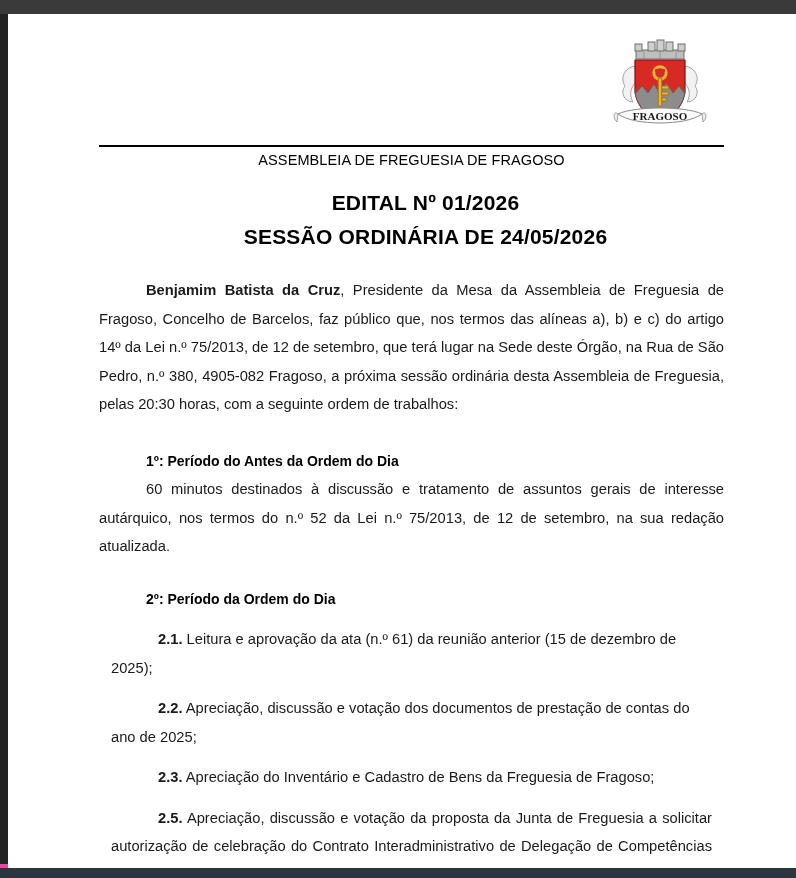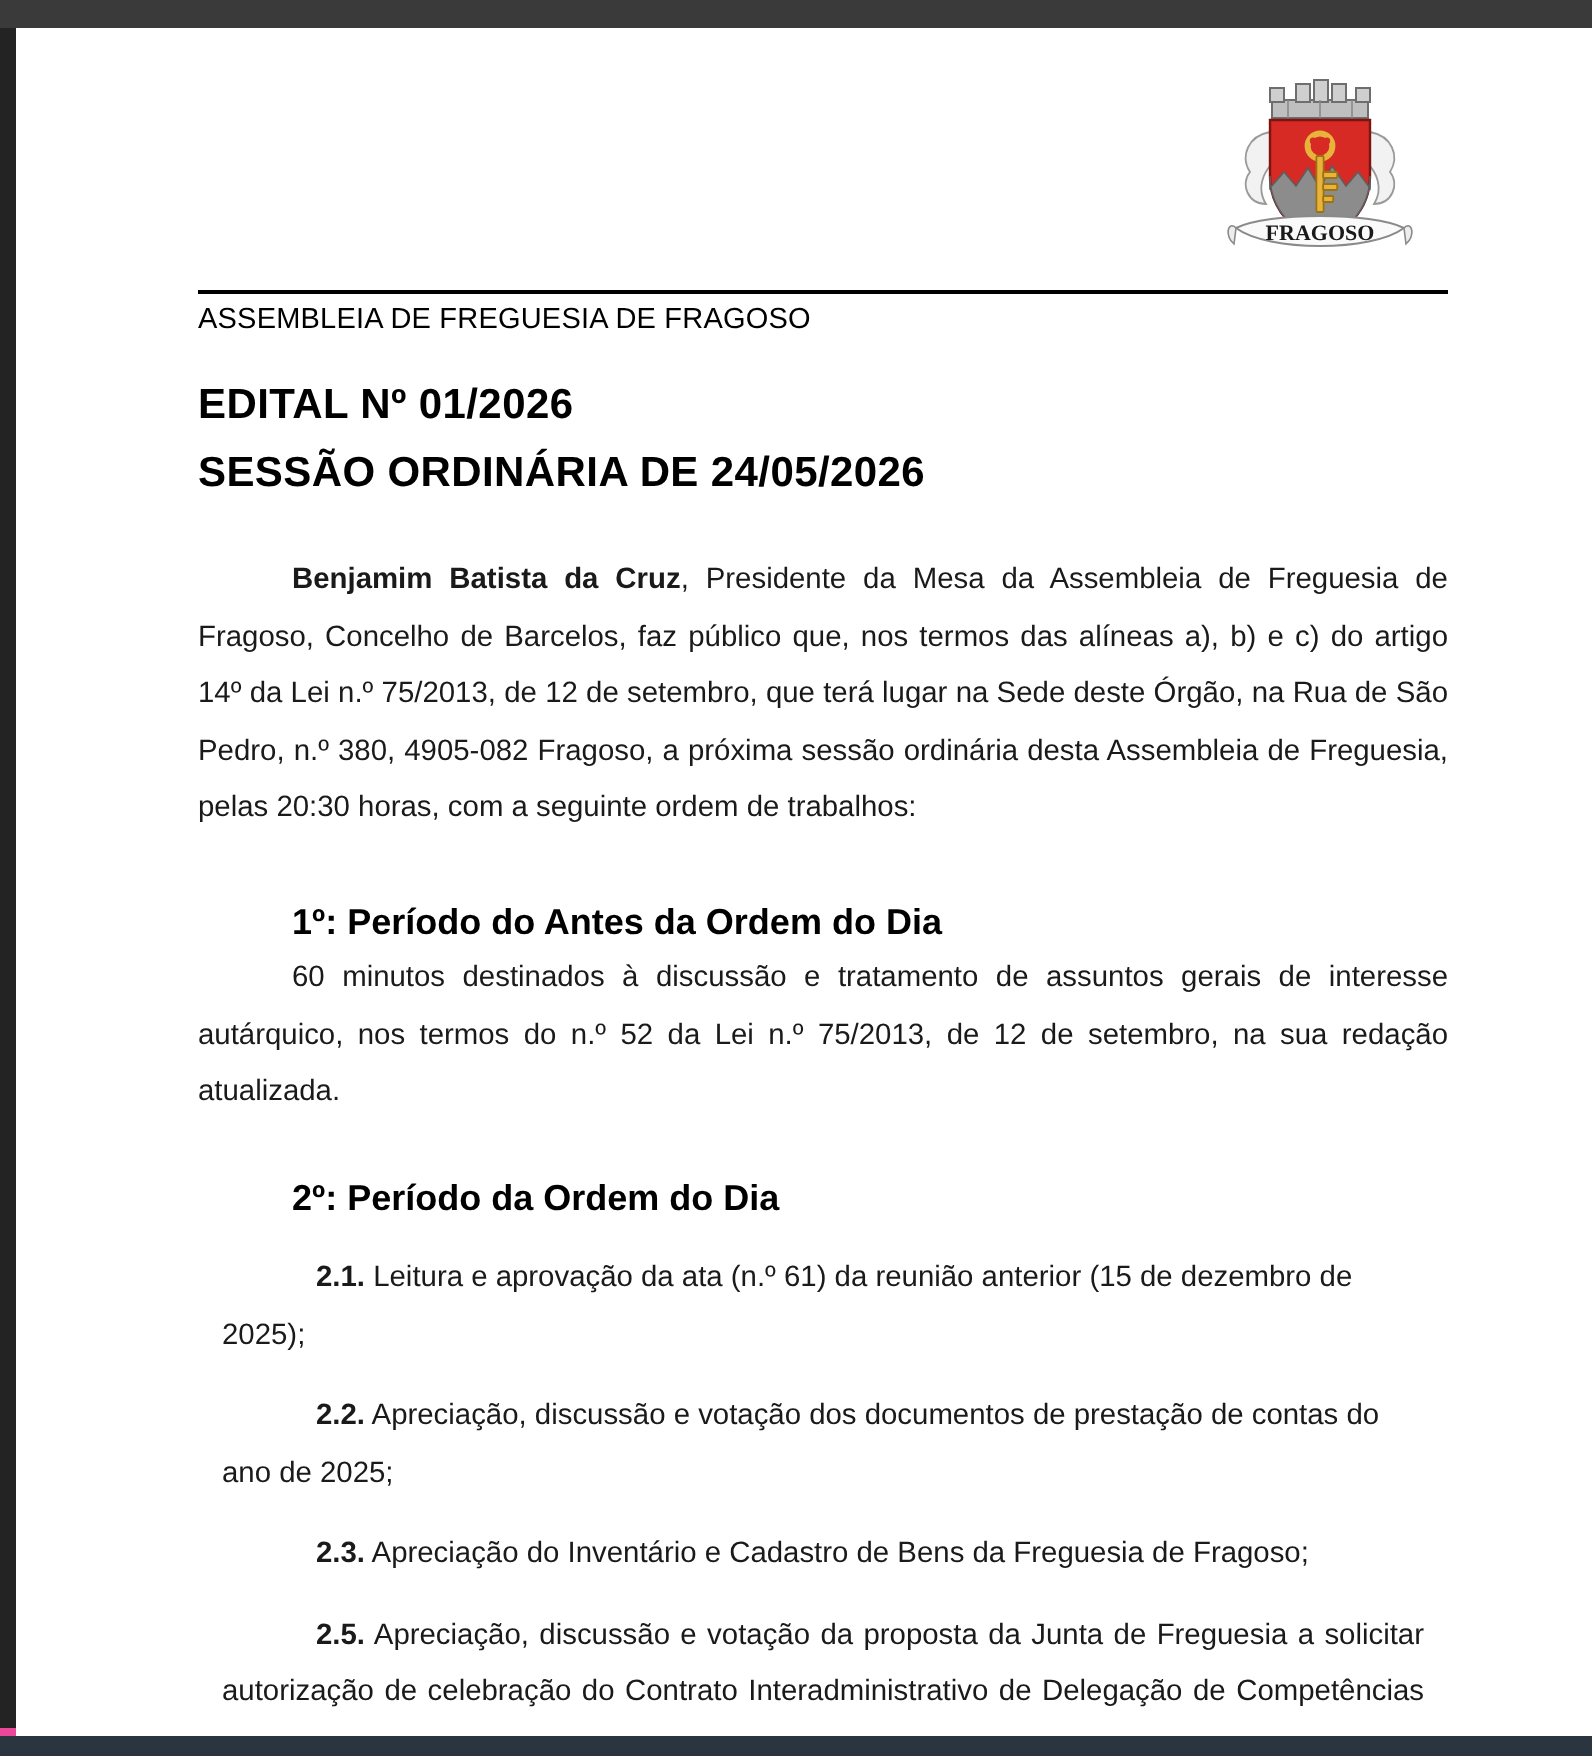--- a/index.html
+++ b/index.html
@@ -71,33 +71,34 @@
     top: 131px;
     width: 625px;
     height: 0;
     border-top: 2px solid #000;
   }
   .org-name {
     position: absolute;
     left: 91px;
     top: 138px;
     width: 625px;
-    text-align: left;
+    text-align: center;
     font-size: 14.5px;
     letter-spacing: 0.1px;
     color: #000;
     white-space: nowrap;
   }
 
   
   .doc-titles {
     position: absolute;
-    left: 91px;
+    left: 105px;
     top: 172px;
     width: 625px;
+    text-align: center;
   }
   .doc-title {
     font-size: 21px;
     font-weight: bold;
     color: #000;
     line-height: 34px;
     letter-spacing: 0.2px;
   }
 
   
@@ -117,21 +118,21 @@
     text-justify: inter-word;
     hyphens: none;
   }
   p.indent { text-indent: 47px; }
 
   .b { font-weight: bold; }
 
   .section-head {
     margin: 0;
     padding-left: 47px;
-    font-size: 18px;
+    font-size: 14px;
     font-weight: bold;
     line-height: 28.5px;
     color: #000;
   }
 
   .spacer-lg { height: 28px; }
   .spacer-md { height: 24px; }
 
   .item {
     margin: 12px;

